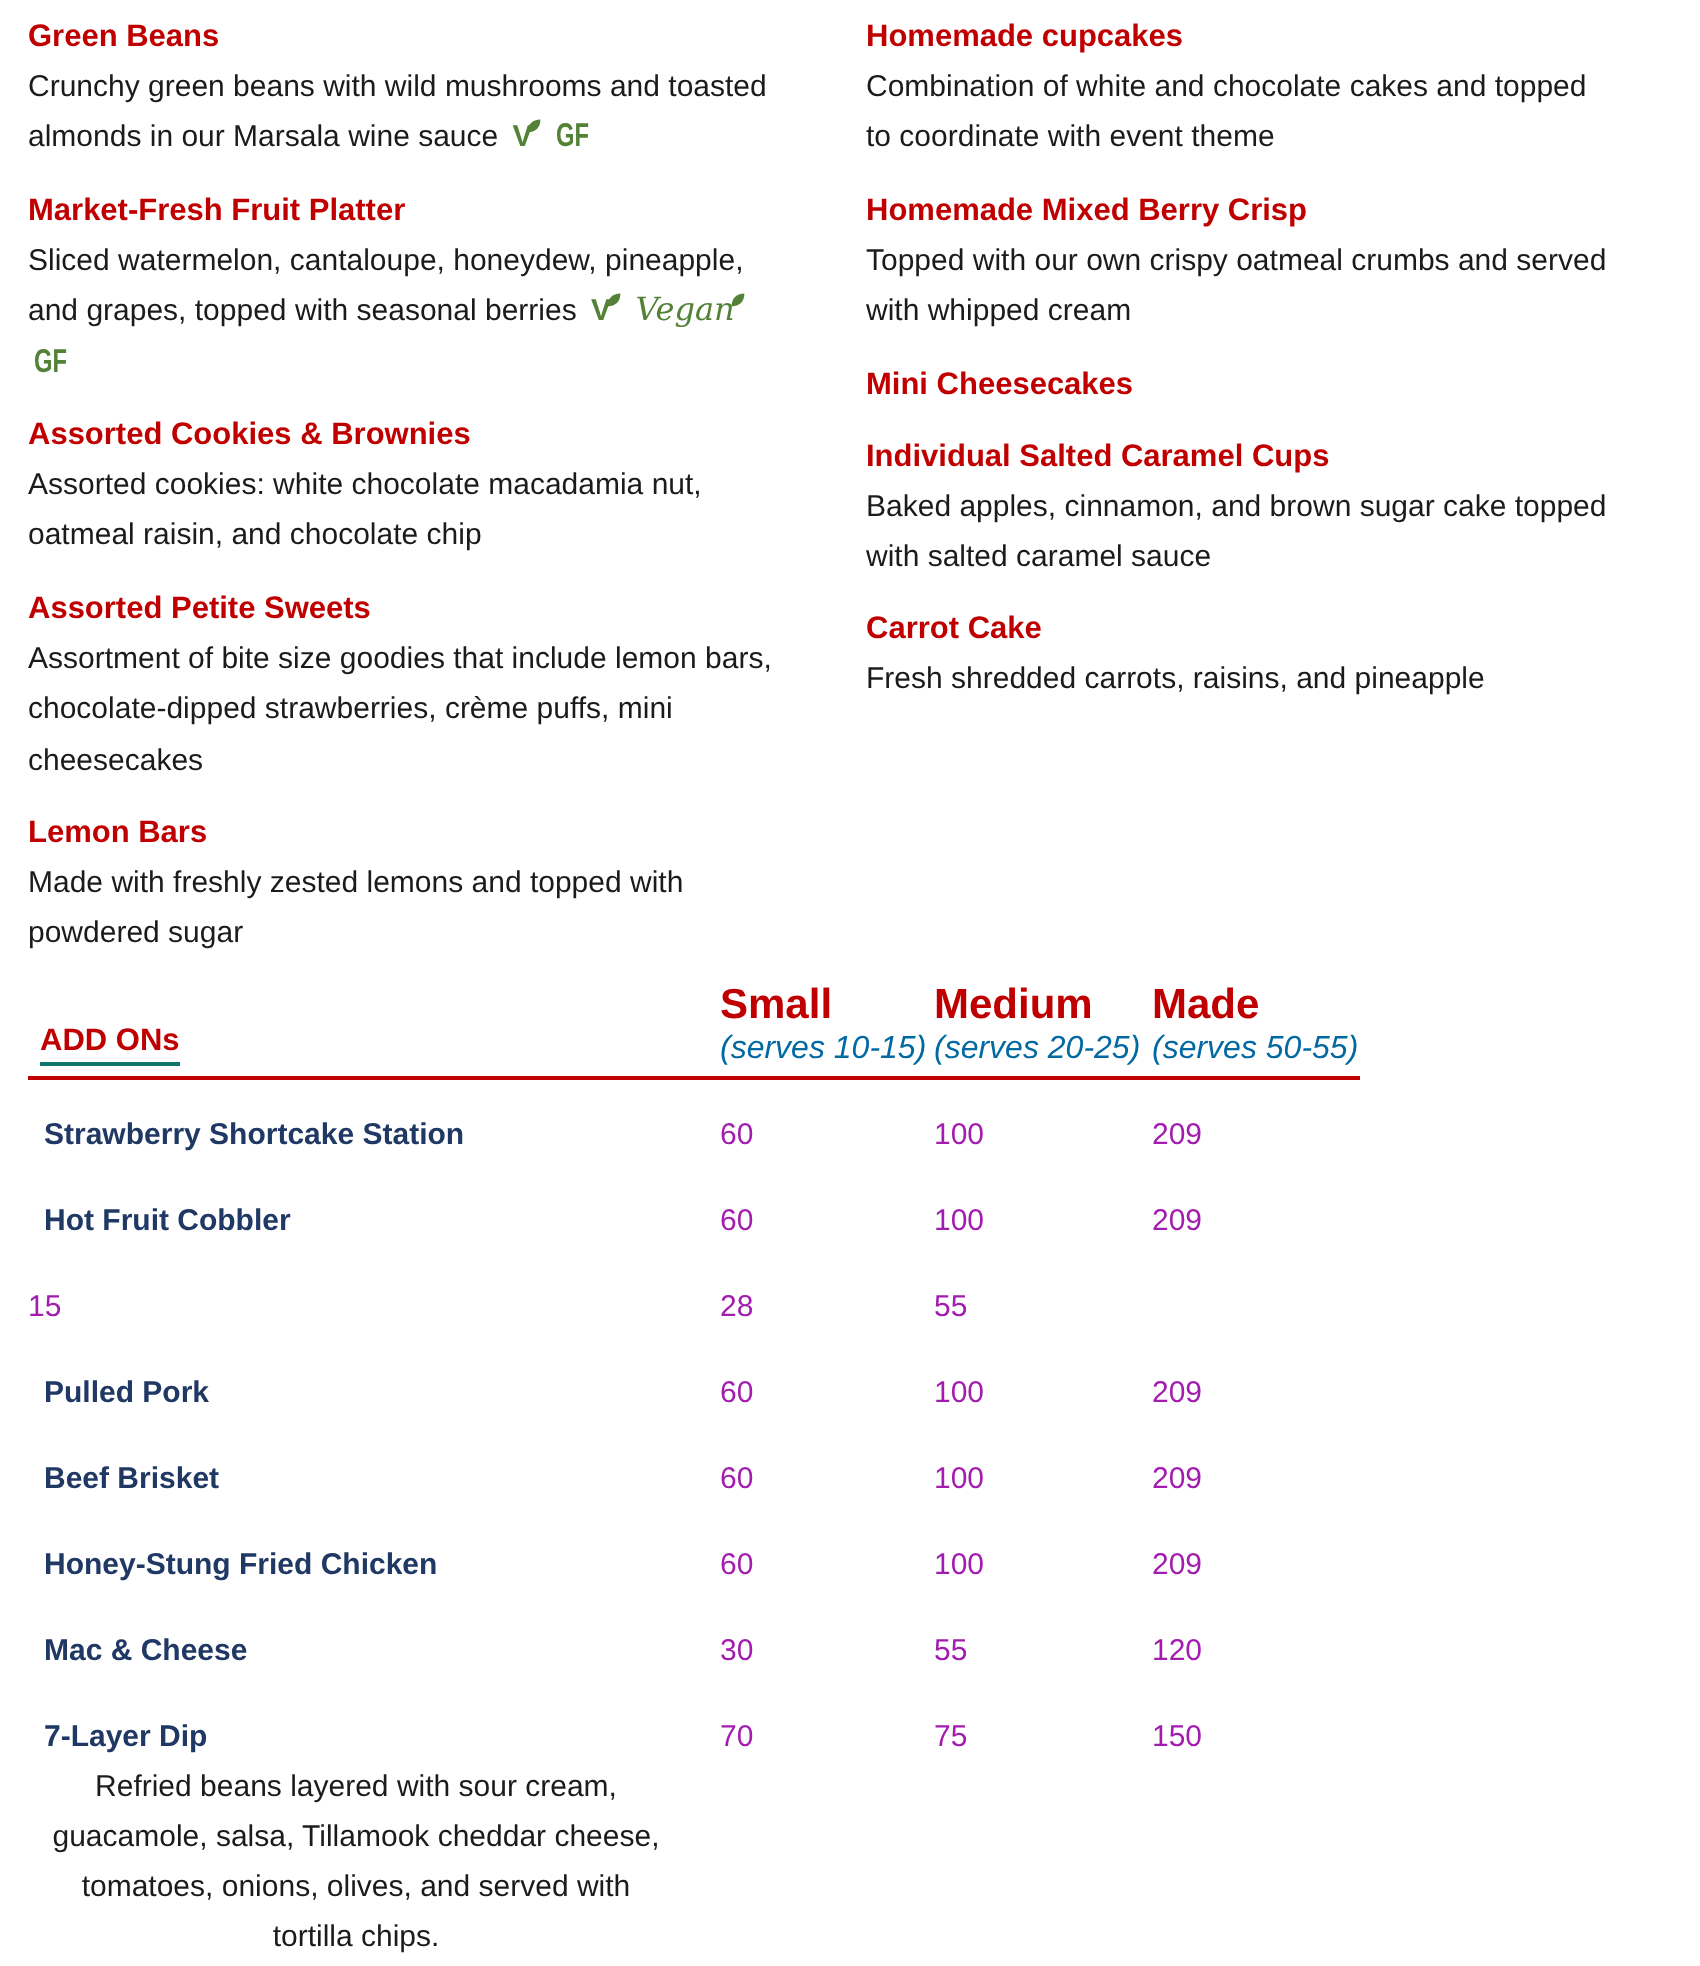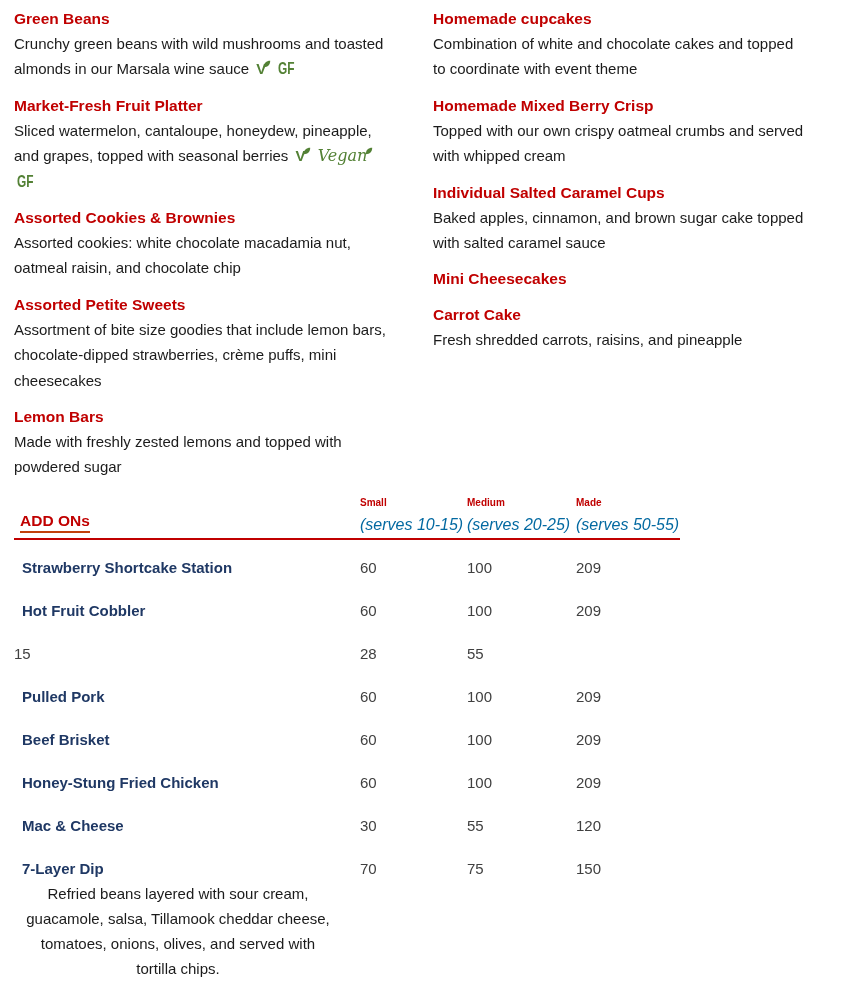--- a/index.html
+++ b/index.html
@@ -30,31 +30,31 @@
   
   .addons { margin-top:2px; }
   .addons-header {
     display:grid; grid-template-columns:346px 107px 109px 1fr;
     width:666px; border-bottom:2.5px solid #c00000; padding-bottom:5px;
     align-items:end;
   }
   .addons-title { padding-left:6px; }
   .addons-title span {
     color:#c00000; font-weight:bold; font-size:15.5px;
-    border-bottom:2px solid #c2410c; padding-bottom:1px; display:inline-block;
-  }
-  .size-label { color:#c00000; font-weight:bold; font-size:10px; line-height:20px; }
+    border-bottom:2px solid #0f766e; padding-bottom:1px; display:inline-block;
+  }
+  .size-label { color:#c00000; font-weight:bold; font-size:21px; line-height:20px; }
   .size-serves { color:#0369a1; font-style:italic; font-size:16px; line-height:16px; margin-top:4px; }
   .addons-rows { padding-top:15px; }
   .addons-row {
     display:grid; grid-template-columns:346px 107px 109px 1fr;
     margin-bottom:18px; font-size:15px; line-height:25px;
   }
   .row-name { color:#1f3864; font-weight:bold; padding-left:8px; }
-  .row-val  { color:#404040; }
+  .row-val  { color:#a21caf; }
   .row-desc {
     grid-column:1 / span 4; padding-left:8px; width:312px;
     color:#1b1b1b; font-weight:normal; line-height:25px; margin-top:0px;text-align:center;
   }
 </style>
 </head>
 <body>
 
 <div class="page">
 
@@ -110,26 +110,26 @@
         <div class="menu-title">Homemade cupcakes</div>
         <div class="menu-desc">Combination of white and chocolate cakes and topped to coordinate with event theme</div>
       </div>
 
       <div class="menu-item">
         <div class="menu-title">Homemade Mixed Berry Crisp</div>
         <div class="menu-desc">Topped with our own crispy oatmeal crumbs and served with whipped cream</div>
       </div>
 
       <div class="menu-item">
+        <div class="menu-title">Mini Cheesecakes</div>
+      </div>
+
+      <div class="menu-item">
         <div class="menu-title">Individual Salted Caramel Cups</div>
         <div class="menu-desc">Baked apples, cinnamon, and brown sugar cake topped with salted caramel sauce</div>
-      </div>
-
-      <div class="menu-item">
-        <div class="menu-title">Mini Cheesecakes</div>
       </div>
 
       <div class="menu-item">
         <div class="menu-title">Carrot Cake</div>
         <div class="menu-desc">Fresh shredded carrots, raisins, and pineapple</div>
       </div>
 
     </div>
   </div>
 

